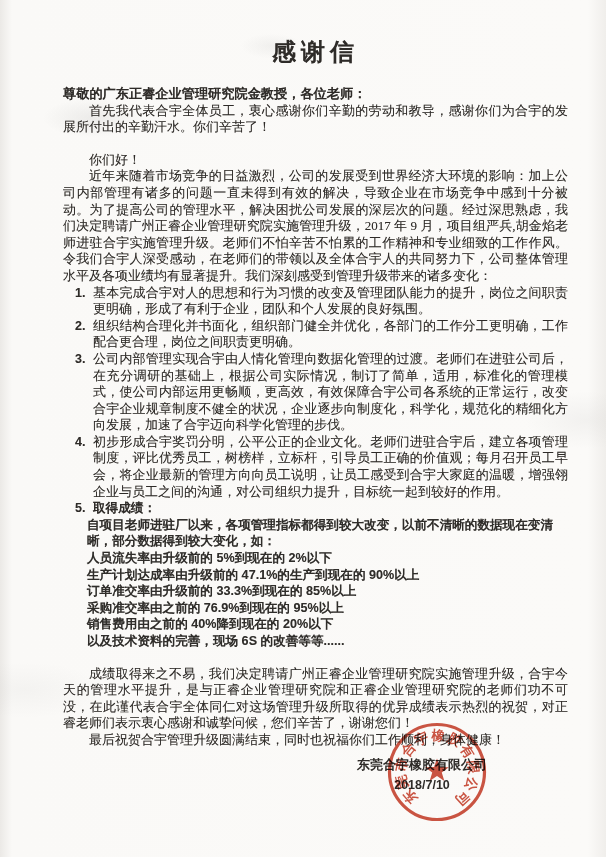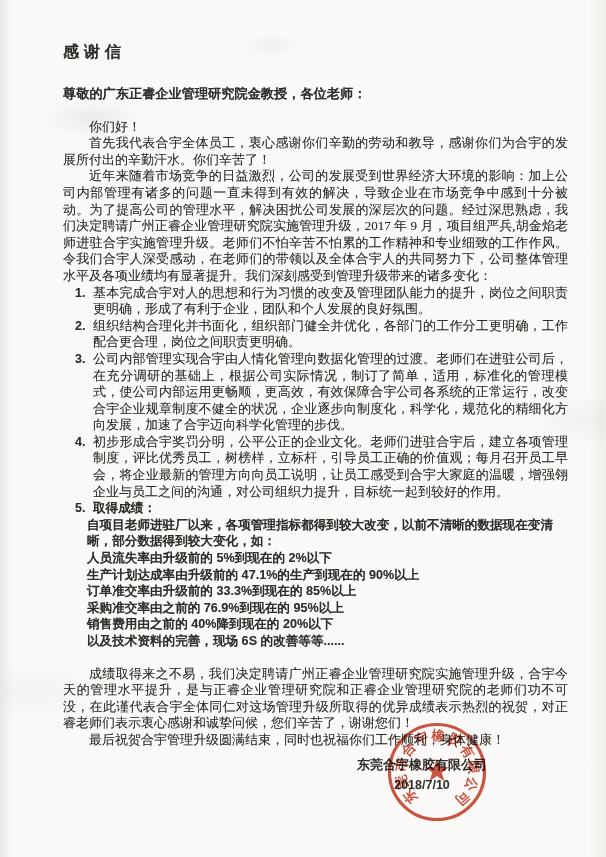--- a/index.html
+++ b/index.html
@@ -19,22 +19,22 @@
       radial-gradient(85px 40px at 586px 420px, rgba(120,120,120,.07), transparent 72%),
       radial-gradient(110px 40px at 25px 690px, rgba(120,120,120,.05), transparent 70%);
   }
   .content{
     position:absolute;left:63px;top:0;width:505px;
     font-size:13px;line-height:16.6px;text-align:justify;
     text-shadow:0 0 .5px rgba(60,55,50,.35);
   }
   p{margin:0;}
   .title{
-    margin:38px 0 0;
-    font-size:16px;line-height:28px;font-weight:bold;letter-spacing:5px;
+    margin:38px 0 0;text-align:center;
+    font-size:24px;line-height:28px;font-weight:bold;letter-spacing:5px;
   }
   .salutation{margin-top:20px;font-weight:bold;font-size:13.2px;font-family:Liberation Serif, serif;}
   .indent{text-indent:2em;}
   .greeting{margin-top:16px;}
   ol.changes{list-style:none;margin:0;padding:0;}
   .changes li{display:flex;align-items:flex-start;}
   .li-num{
     flex:none;width:18px;margin-left:12px;
     font-family:"Liberation Sans","DejaVu Sans",sans-serif;
     font-weight:600;font-size:12.5px;
@@ -73,22 +73,22 @@
 <body>
 
 <div class="page">
   <div class="smudges"></div>
 
   <div class="content">
     <p class="title">感谢信</p>
 
     <p class="salutation">尊敬的广东正睿企业管理研究院金教授，各位老师：</p>
 
+    <p class="indent">首先我代表合宇全体员工，衷心感谢你们辛勤的劳动和教导，感谢你们为合宇的发展所付出的辛勤汗水。你们辛苦了！</p>
     <p class="indent greeting">你们好！</p>
-    <p class="indent">首先我代表合宇全体员工，衷心感谢你们辛勤的劳动和教导，感谢你们为合宇的发展所付出的辛勤汗水。你们辛苦了！</p>
     <p class="indent">近年来随着市场竞争的日益激烈，公司的发展受到世界经济大环境的影响：加上公司内部管理有诸多的问题一直未得到有效的解决，导致企业在市场竞争中感到十分被动。为了提高公司的管理水平，解决困扰公司发展的深层次的问题。经过深思熟虑，我们决定聘请广州正睿企业管理研究院实施管理升级，2017 年 9 月，项目组严兵,胡金焰老师进驻合宇实施管理升级。老师们不怕辛苦不怕累的工作精神和专业细致的工作作风。令我们合宇人深受感动，在老师们的带领以及全体合宇人的共同努力下，公司整体管理水平及各项业绩均有显著提升。我们深刻感受到管理升级带来的诸多变化：</p>
 
     <ol class="changes">
       <li>
         <span class="li-num">1.</span>
         <span class="li-text">基本完成合宇对人的思想和行为习惯的改变及管理团队能力的提升，岗位之间职责更明确，形成了有利于企业，团队和个人发展的良好氛围。</span>
       </li>
       <li>
         <span class="li-num">2.</span>
         <span class="li-text">组织结构合理化并书面化，组织部门健全并优化，各部门的工作分工更明确，工作配合更合理，岗位之间职责更明确。</span>

